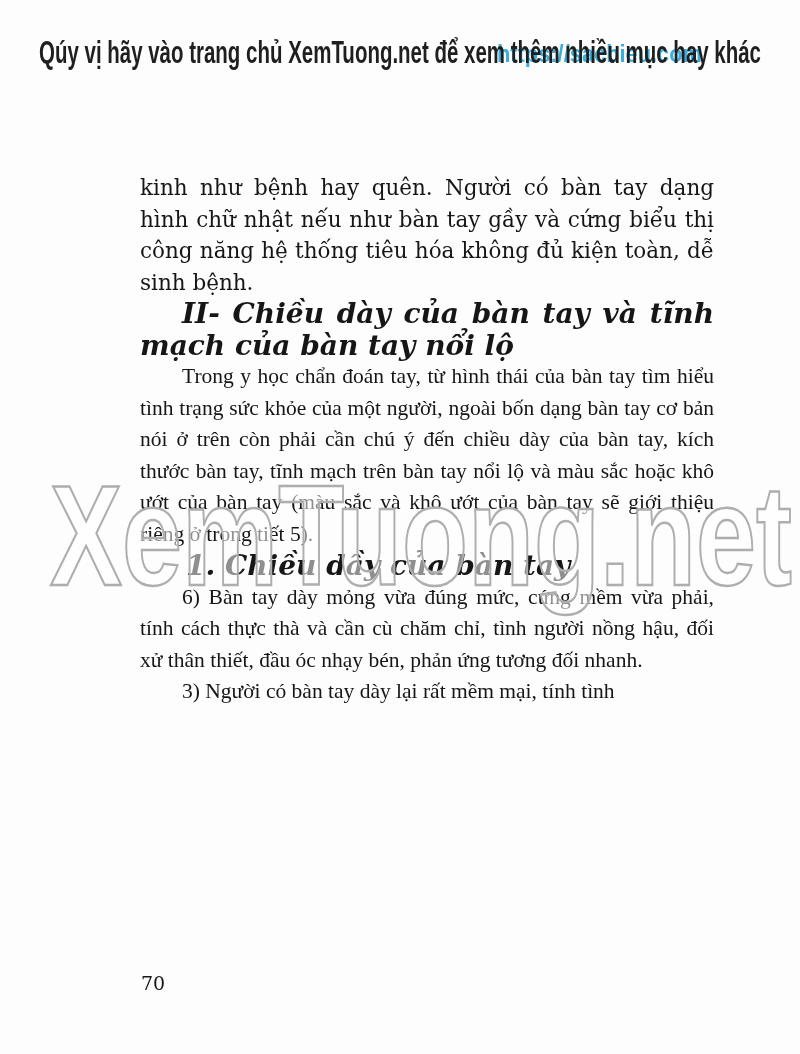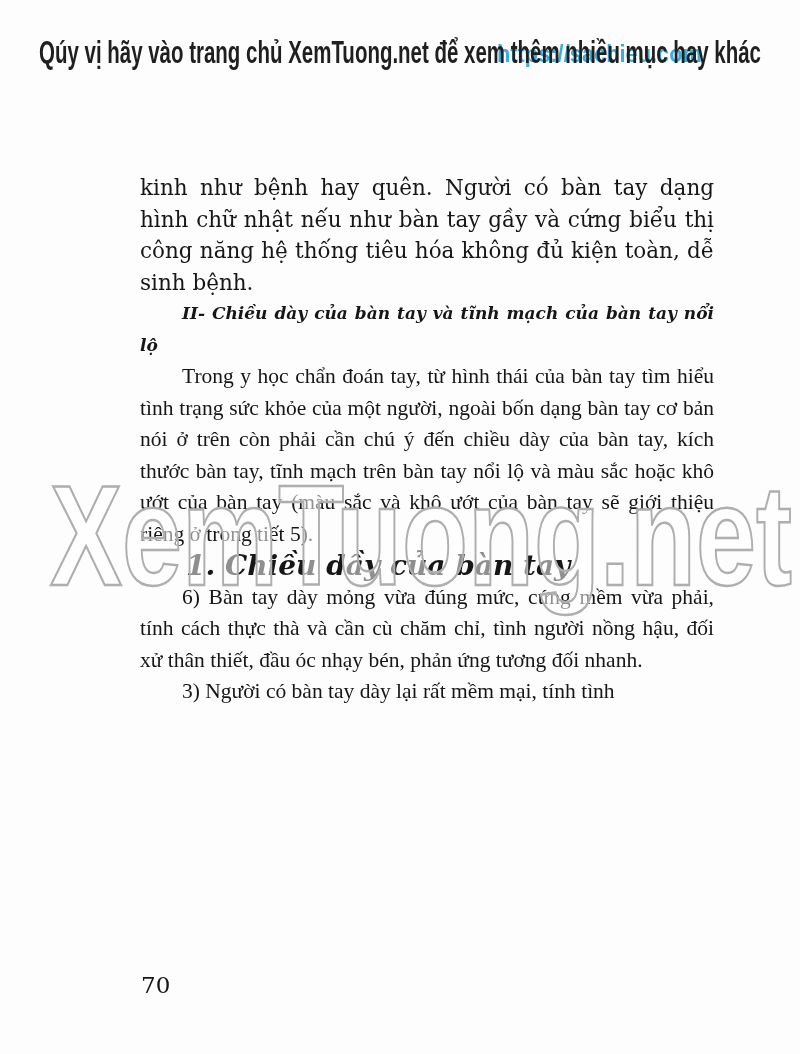--- a/index.html
+++ b/index.html
@@ -51,21 +51,21 @@
     line-height: 31.5px;
     text-align: justify;
   }
   .body-text p {
     margin: 0;
     padding: 0;
   }
   .indent { text-indent: 42px; font-family: Liberation Serif, serif; }
   .section-heading {
     margin: 14px 0 7px 0;
-    font-size: 17px;
+    font-size: 28px;
     line-height: 31.5px;
     font-weight: bold;
     font-style: italic;
     text-indent: 42px;
     text-align: justify;
   }
   .subsection-heading {
     margin: 9px 0 0 0;
     font-size: 28px;
     line-height: 31.5px;
@@ -91,21 +91,21 @@
     stroke-width: 2.5px;
   }
 
   
   .page-number {
     position: absolute;
     left: 141px;
     top: 972px;
     z-index: 1;
     color: var(--body_text, #161616);
-    font-size: 23px;
+    font-size: 19px;
     font-family: "DejaVu Serif", serif;
   }
 </style>
 </head>
 <body>
 
 <div class="page">
 
   <svg class="header-svg" width="800" height="80" viewBox="0 0 800 80">
     <text class="url-text" x="497" y="62" font-size="24" textLength="205" lengthAdjust="spacingAndGlyphs">https://sachieu.com</text>

